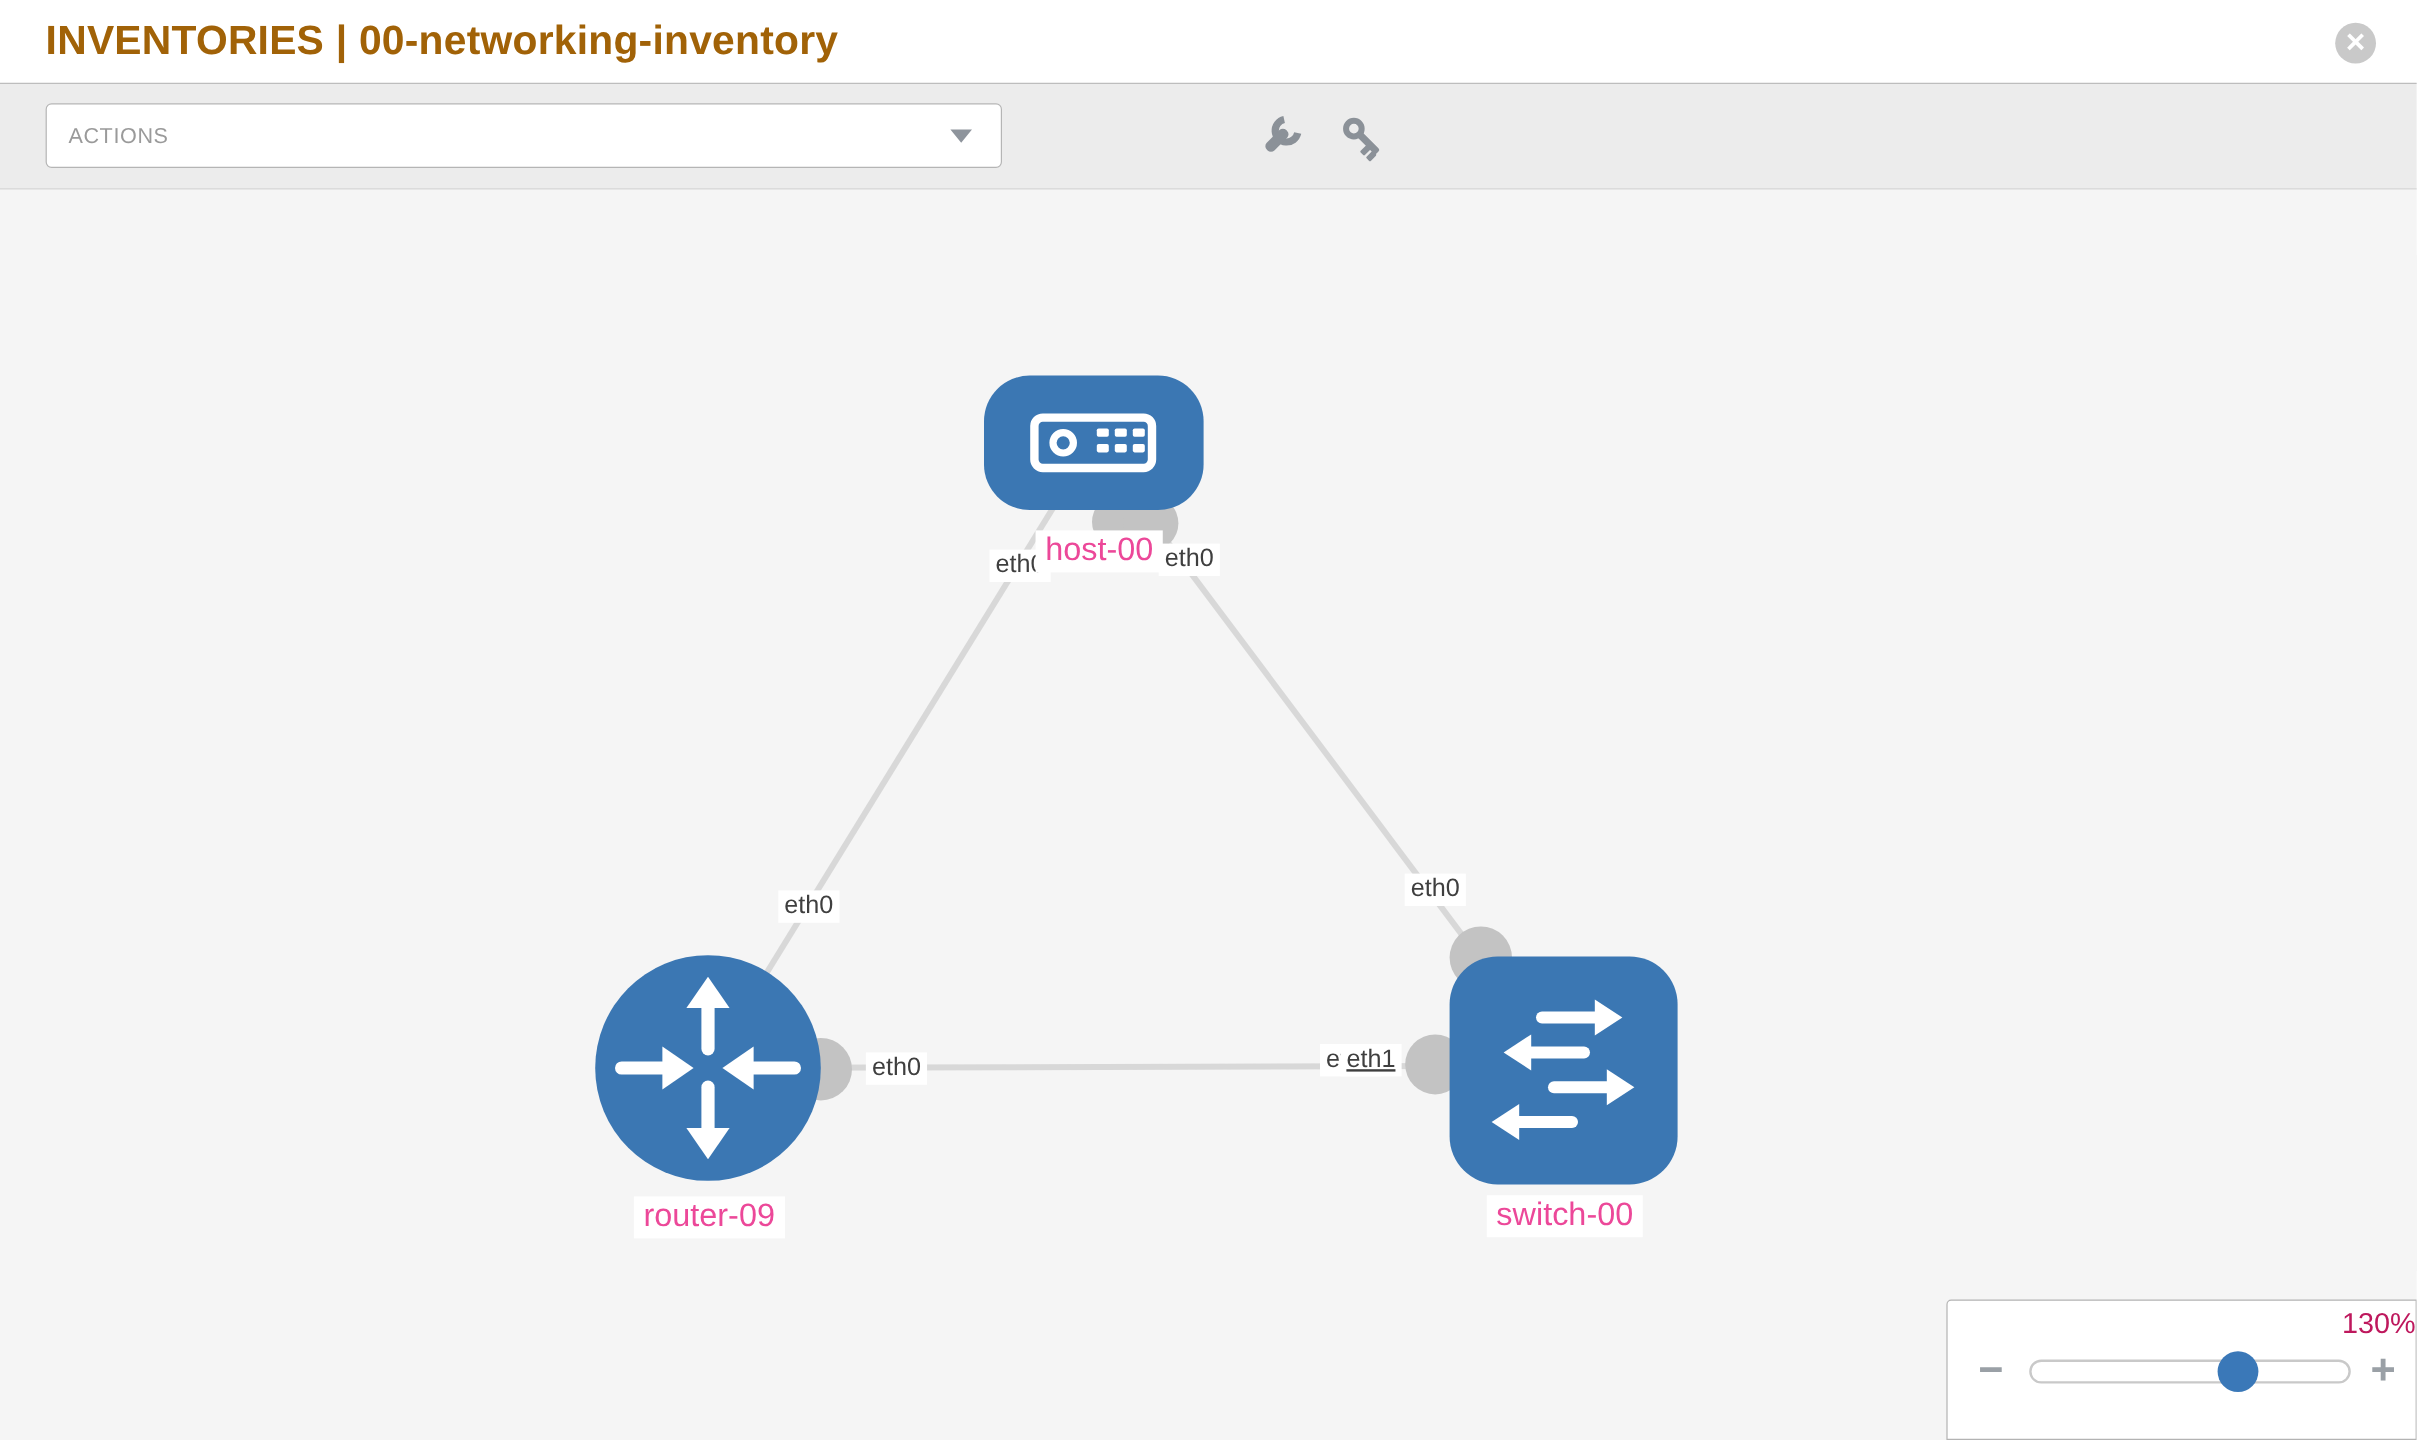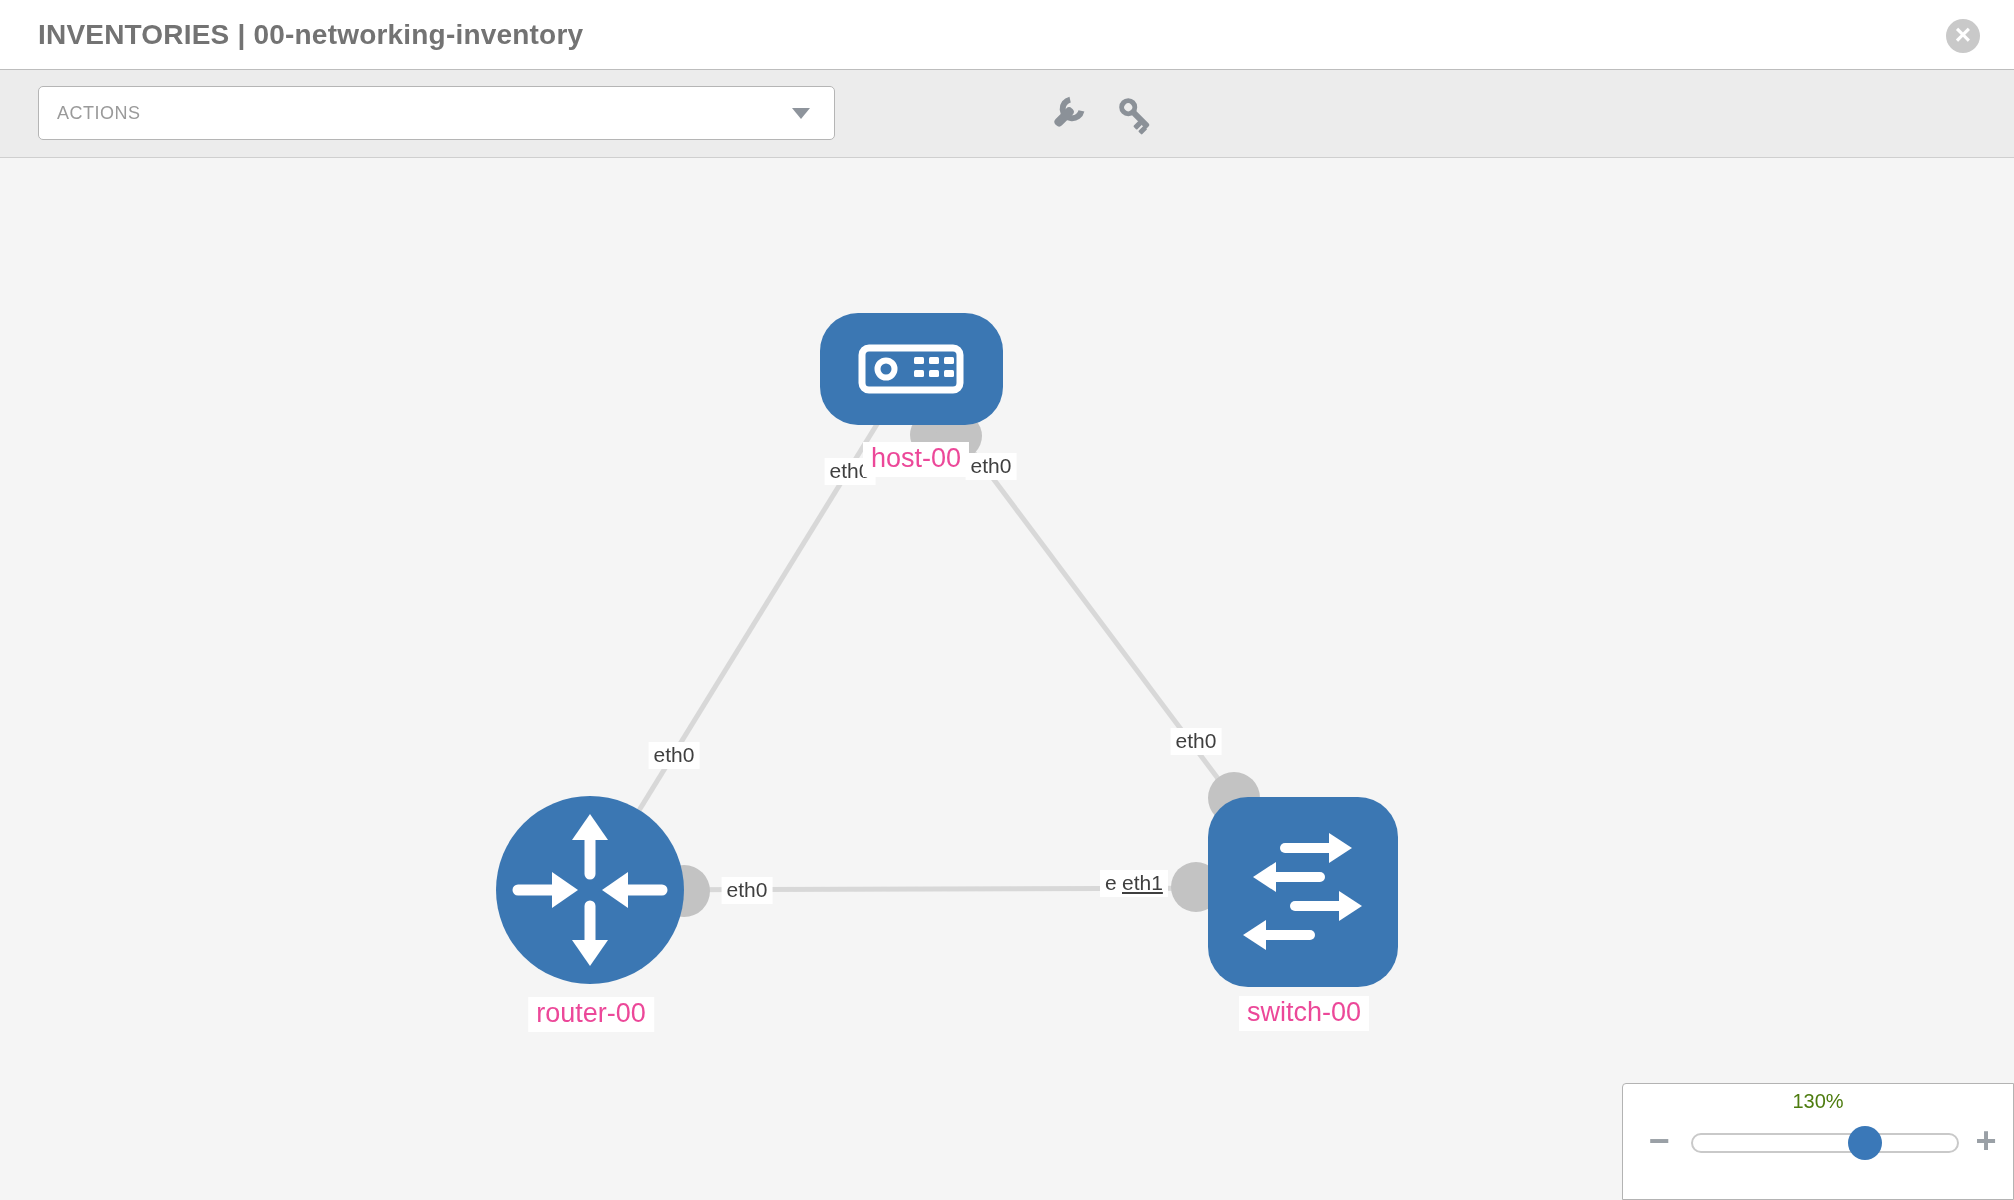--- a/index.html
+++ b/index.html
@@ -2,21 +2,21 @@
 <html><head>
 <meta charset="utf-8">
 <style>
   * { margin:0; padding:0; box-sizing:border-box; }
   html,body { width:2014px; height:1200px; overflow:hidden; background:#fff;
               font-family:"Liberation Sans","DejaVu Sans",sans-serif; }
 
   
   .header { position:relative; width:100%; height:69px; background:#ffffff; }
   .header-title { position:absolute; left:38px; top:0; line-height:69px;
-                  font-size:28px; font-weight:bold; color:#737373; letter-spacing:.2px; }
+                  font-size:34px; font-weight:bold; color:#a16207; letter-spacing:.2px; }
   .close-btn { position:absolute; right:34px; top:19px; width:34px; height:34px;
                border-radius:50%; background:#c9c9c9; color:#ffffff; font-size:28px;
                font-weight:bold; text-align:center; line-height:32px; cursor:pointer; }
 
   
   .toolbar { position:relative; width:100%; height:89px; background:#ececec;
              border-top:1px solid #bdbdbd; border-bottom:1px solid #cfcfcf; }
   .combo { position:absolute; top:16px; height:54px; background:#ffffff;
            border:1px solid #b5b5b5; border-radius:5px; }
   .combo-text { position:absolute; left:18px; top:0; line-height:52px;
@@ -34,22 +34,22 @@
 
   .node-label { position:absolute; transform:translateX(-50%); background:#ffffff;
                 color:#ec4899; font-size:27px; padding:1px 8px 3px 8px; white-space:nowrap; }
   .if-label { position:absolute; background:#ffffff; color:#3f3f3f; font-size:21px;
               padding:1px 5px 2px 5px; white-space:nowrap; }
   .if-centered { transform:translateX(-50%); }
 
   
   .zoom-panel { position:absolute; left:1622px; top:925px; width:392px; height:117px;
                 background:#ffffff; border:1px solid #b3b3b3; border-radius:4px 0 0 0; }
-  .zoom-level { position:absolute; top:6px; left:0; width:100%; text-align:center;
-                font-size:20px; color:#4d7c0f; }
+  .zoom-level { position:absolute; top:6px; left:0; width:100%; text-align:right;
+                font-size:24px; color:#be185d; }
   .zoom-btn { position:absolute; top:40px; width:34px; height:36px; text-align:center;
               line-height:34px; font-size:36px; font-weight:bold; color:#9aa0a6; cursor:pointer; }
   .zoom-minus { left:19px; }
   .zoom-plus  { left:346px; }
   .zoom-track { position:absolute; left:68px; top:49px; width:268px; height:20px;
                 background:#ffffff; border:2px solid #c9c9c9; border-radius:12px; }
   .zoom-thumb { position:absolute; left:155px; top:50%; margin-top:-17px; width:34px;
                 height:34px; border-radius:50%; background:#3a78b8; cursor:pointer; }
 </style>
 </head>
@@ -143,21 +143,21 @@
 
   <div class="if-label if-centered" style="left:850px;  top:300px;">eth0</div>
   <div class="if-label if-centered" style="left:991px;  top:295px;">eth0</div>
   <div class="if-label if-centered" style="left:674px;  top:584px;">eth0</div>
   <div class="if-label if-centered" style="left:1196px; top:570px;">eth0</div>
   <div class="if-label if-centered" style="left:747px;  top:719px;">eth0</div>
   <div class="if-label" style="left:1100px; top:712px; z-index:1;">eth0</div>
   <div class="if-label" style="left:1117px; top:712px; z-index:2;text-decoration:underline;">eth1</div>
 
   <div class="node-label" style="left:916px;  top:284px;">host-00</div>
-  <div class="node-label" style="left:591px;  top:839px;">router-00</div>
+  <div class="node-label" style="left:591px;  top:839px;">router-09</div>
   <div class="node-label" style="left:1304px; top:838px;">switch-00</div>
 
   <div class="zoom-panel">
     <div class="zoom-level">130%</div>
     <div class="zoom-btn zoom-minus">−</div>
     <div class="zoom-track">
       <div class="zoom-thumb"></div>
     </div>
     <div class="zoom-btn zoom-plus">+</div>
   </div>

